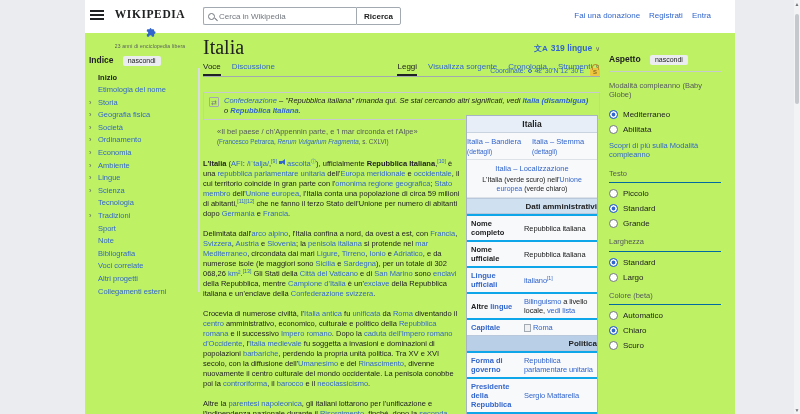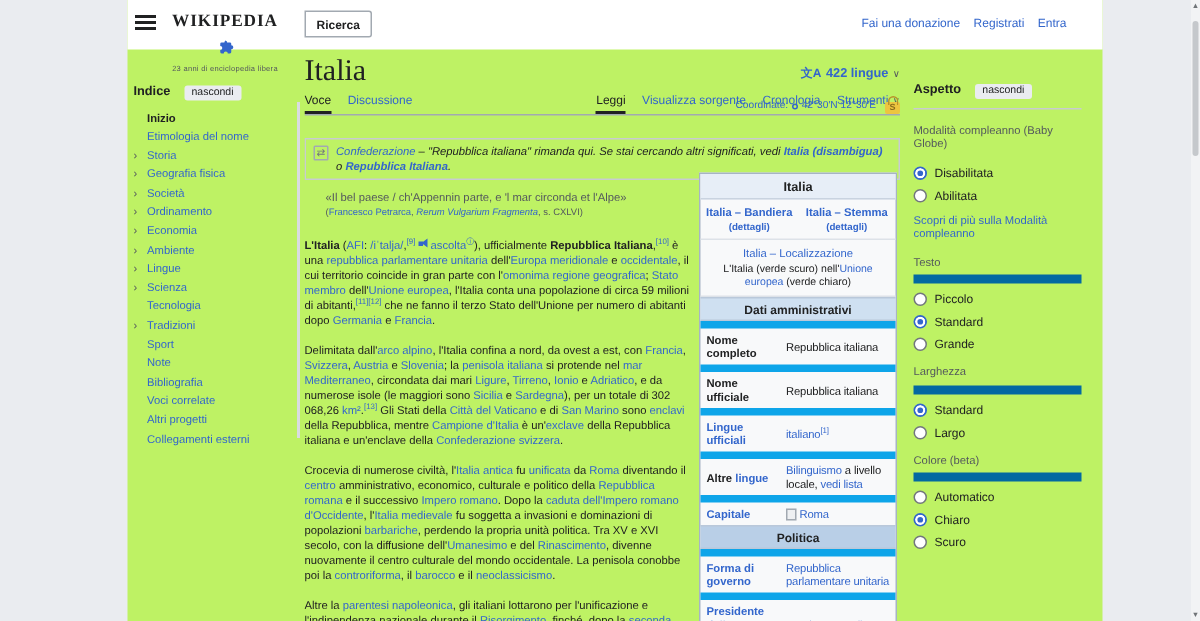--- a/index.html
+++ b/index.html
@@ -75,42 +75,42 @@
   #article-body { margin-top:10px; width:258px; }
   #article-body p { font-size:7.5px; line-height:10px; margin-bottom:10px; }
   .spk-icon { display:inline-block; width:8px; height:8px; position:relative; vertical-align:-1px; }
   .spk-icon::before { content:""; position:absolute; left:0; top:2.7px; width:2.6px; height:3px; background:#3366cc; }
   .spk-icon::after { content:""; position:absolute; left:2.4px; top:0.6px; border:3.4px solid transparent; border-right:4px solid #3366cc; border-left-width:0; }
 
   
   .infobox { position:absolute; left:263px; top:79px; width:132px; background:#f8f9fa; border:1px solid #a7b4c4; font-size:7.5px; }
   .ib-title { background:#e7eef7; font-weight:bold; text-align:center; font-size:8.5px; padding:3px 0; border-bottom:1px solid #c9d3e0; }
   .ib-flagrow { display:flex; padding:4px 0; border-bottom:1px solid #dde2e8; }
-  .ib-flagcell { flex:1; text-align:center;font-weight:bold; }
+  .ib-flagcell { flex:1; text-align:left; }
   .ib-flagcell a { color:#3366cc; display:block; }
   .ib-flagcell .det { font-size:6.5px; margin-top:2px; }
   .ib-map { text-align:center; padding:4px 2px; border-bottom:1px solid #dde2e8; }
   .ib-map > a { color:#3366cc; }
   .ib-mapcap { margin-top:2px; font-size:7px; line-height:9px; color:#202122; }
-  .ib-sec { background:#cfe0f1; font-weight:bold; text-align:center; font-size:8px; padding:2.5px 0; border-top:1px solid #b9c8da; border-bottom:1px solid #b9c8da; }
+  .ib-sec { background:#cfe0f1; font-weight:bold; text-align:right; font-size:8px; padding:2.5px 0; border-top:1px solid #b9c8da; border-bottom:1px solid #b9c8da; }
   .ib-sec.politics { background:#b9cfe7; }
-  .ib-row { display:flex; align-items:center; border-top:5px solid #0ea5e9; }
+  .ib-row { display:flex; align-items:center; border-top:2px solid #0ea5e9; }
   .ib-row:first-child { border-top:none; }
   .ib-label { width:54px; padding:3px 2px 3px 4px; font-weight:bold; line-height:9px; flex:none; }
   .ib-label .lnk { font-weight:bold; }
   .ib-value { flex:1; padding:3px 3px; line-height:9px; letter-spacing:-0.1px; }
   .img-ph { display:inline-block; width:7px; height:8px; border:1px solid #a2a9b1; background:#eef0f2; vertical-align:-2px; margin-right:2px; }
 
   
   .aspect { position:absolute; left:524px; top:54px; width:112px; font-size:8px; }
   .as-head { padding-bottom:6px; border-bottom:1px solid #c8ccd1; }
   .as-title { font-weight:bold; font-size:8.5px; }
   .as-group { margin-top:9px; }
   .as-group-label { color:#54595d; font-size:7.5px; line-height:9.5px; padding-bottom:4px; }
-  .as-group.ruled .as-group-label { border-bottom:6px solid #0369a1; }
+  .as-group.ruled .as-group-label { border-bottom:1px solid #0369a1; }
   .as-opt { display:flex; align-items:center; margin-top:6px; cursor:pointer; }
   .radio { width:9px; height:9px; border-radius:50%; border:1px solid #72777d; background:#fff; flex:none; margin-right:5px; }
   .radio.sel { border:1px solid #36c; background:#36c; box-shadow:inset 0 0 0 1.6px #fff; }
   .as-opt span.optlabel { font-size:8px; }
   .as-link { display:block; color:#3366cc; font-size:7.5px; line-height:9.5px; margin-top:7px; width:100px; }
 
   
   .scrollbar { position:absolute; right:0; top:0; width:6px; height:414px; background:#f2f3f5; }
   .scrollbar .thumb { position:absolute; top:14px; left:1px; width:4px; height:90px; background:#c5c8cc; border-radius:2px; }
   .scrollbar .arr { position:absolute; left:0; width:6px; text-align:center; font-size:5px; color:#707478; }
@@ -126,20 +126,24 @@
         <span></span>
         <span></span>
       </button>
     <div class="logo">
       <span class="logo-title">WIKIPEDIA</span><span class="logo-icon"><svg width="11" height="11" viewBox="0 0 24 24" fill="#3366cc">
             <path d="M13 2a3 3 0 0 0-3 3H6a2 2 0 0 0-2 2v3a3 3 0 0 1 0 6v3a2 2 0 0 0 2 2h3a3 3 0 0 1 6 0h3a2 2 0 0 0 2-2v-4a3 3 0 0 0 0-6V7a2 2 0 0 0-2-2h-4a3 3 0 0 0-3-3z"></path>
           </svg></span>
       <div class="logo-tagline">23 anni di enciclopedia libera</div>
     </div>
     <div class="search-bar">
+      <div class="search-input-wrap">
+        <span class="mag"></span>
+        <input class="search-input" placeholder="Cerca in Wikipedia" style="">
+      </div>
       <button class="search-btn">Ricerca</button>
     </div>
     <div class="top-links" id="top-links"><a>Fai una donazione</a><a>Registrati</a><a>Entra</a></div>
   </div>
 
   <div class="toc">
     <div class="toc-head">
       <span class="toc-title">Indice</span>
       <button class="pill">nascondi</button>
     </div>
@@ -162,21 +166,21 @@
         <li><a>Voci correlate</a></li>
         <li><a>Altri progetti</a></li>
         <li><a>Collegamenti esterni</a></li>
       </ul>
   </div>
   <div class="toc-sb"></div>
 
   <div class="main">
     <h1 class="page-title">Italia</h1>
     <div class="lang-btn">
-      <span class="langico">文A</span><span>422 lingue</span><span class="chevdn">∨</span>
+      <span class="langico">文A</span><span>319 lingue</span><span class="chevdn">∨</span>
     </div>
 
     <div class="tabs-row">
       <div class="tabs-left" id="tabs-left">
           <div class="tab active">Voce</div>
           <div class="tab">Discussione</div>
         </div>
       <div class="tabs-right" id="tabs-right">
           <div class="tab active">Leggi</div>
           <div class="tab">Visualizza sorgente</div>
@@ -270,21 +274,21 @@
   <div class="aspect">
     <div class="as-head">
       <span class="as-title">Aspetto</span>
       <button class="pill">nascondi</button>
     </div>
     <div id="as-groups">
         <div class="as-group">
           <div class="as-group-label">Modalità compleanno (Baby Globe)</div>
           <label class="as-opt">
             <span class="radio sel"></span>
-            <span class="optlabel">Disabilitata</span>
+            <span class="optlabel">Mediterraneo</span>
           </label>
           <label class="as-opt">
             <span class="radio"></span>
             <span class="optlabel">Abilitata</span>
           </label>
           <a class="as-link">Scopri di più sulla Modalità compleanno</a>
         </div>
         <div class="as-group ruled">
           <div class="as-group-label">Testo</div>
           <label class="as-opt">

